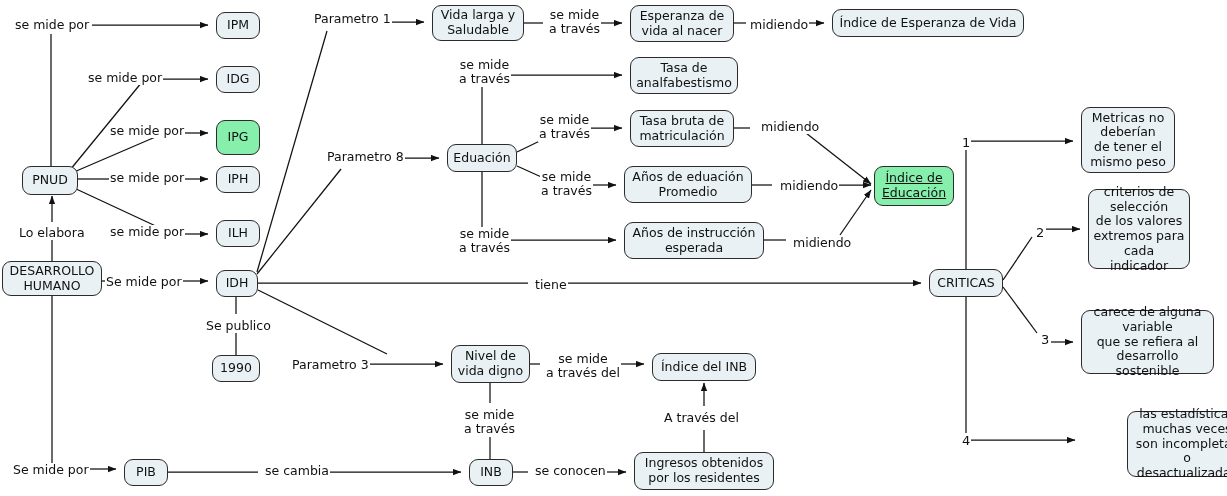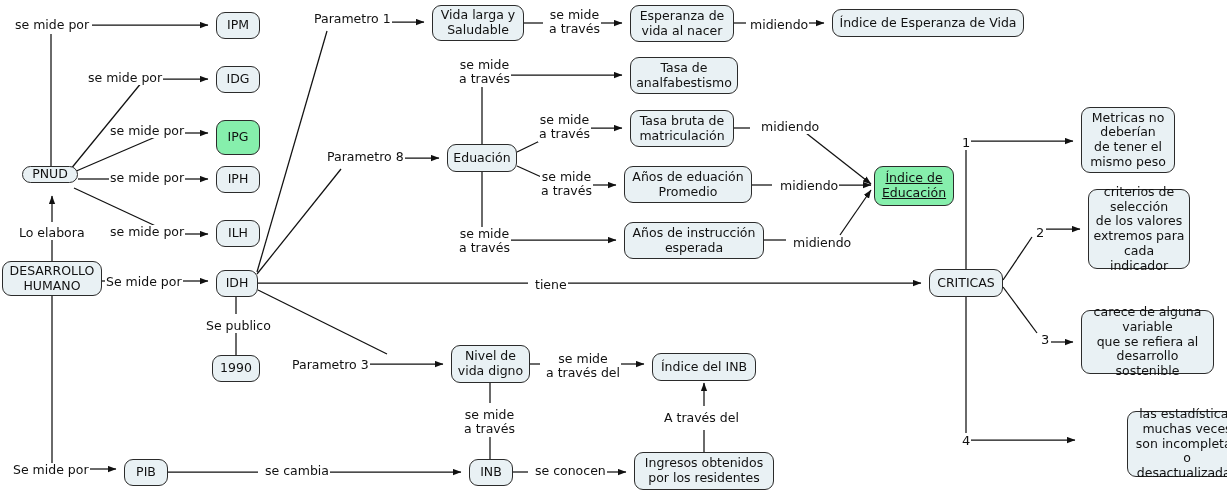--- a/index.html
+++ b/index.html
@@ -149,21 +149,21 @@
       <path d="M970,440 L1075,440" marker-end="url(#ah)"></path>
     </g>
   </svg>
 
   <div id="node-layer">
       <div class="node" style="left: 216px; top: 12px; width: 44px; height: 27px; background: rgb(233, 241, 244); border-color: rgb(43, 43, 43);">IPM</div>
       <div class="node" style="left: 216px; top: 66px; width: 44px; height: 27px; background: rgb(233, 241, 244); border-color: rgb(43, 43, 43);">IDG</div>
       <div class="node" style="left: 216px; top: 120px; width: 44px; height: 35px; background: #86efac; border-color: rgb(43, 43, 43);">IPG</div>
       <div class="node" style="left: 216px; top: 166px; width: 44px; height: 27px; background: rgb(233, 241, 244); border-color: rgb(43, 43, 43); text-align: center;">IPH</div>
       <div class="node" style="left: 216px; top: 220px; width: 44px; height: 27px; background: rgb(233, 241, 244); border-color: rgb(43, 43, 43);">ILH</div>
-      <div class="node" style="left: 22px; top: 166px; width: 56px; height: 17px; background: rgb(233, 241, 244); border-color: rgb(43, 43, 43);">PNUD</div>
+      <div class="node" style="left: 22px; top: 166px; width: 56px; height: 29px; background: rgb(233, 241, 244); border-color: rgb(43, 43, 43);">PNUD</div>
       <div class="node" style="left: 2px; top: 261px; width: 100px; height: 35px; background: rgb(233, 241, 244); border-color: rgb(43, 43, 43);">DESARROLLO
 HUMANO</div>
       <div class="node" style="left: 216px; top: 270px; width: 42px; height: 27px; background: rgb(233, 241, 244); border-color: rgb(43, 43, 43);">IDH</div>
       <div class="node" style="left: 212px; top: 355px; width: 48px; height: 27px; background: rgb(233, 241, 244); border-color: rgb(43, 43, 43);">1990</div>
       <div class="node" style="left: 124px; top: 459px; width: 44px; height: 27px; background: rgb(233, 241, 244); border-color: rgb(43, 43, 43);">PIB</div>
       <div class="node" style="left: 432px; top: 5px; width: 92px; height: 36px; background: rgb(233, 241, 244); border-color: rgb(43, 43, 43);">Vida larga y
 Saludable</div>
       <div class="node" style="left: 447px; top: 144px; width: 70px; height: 28px; background: rgb(233, 241, 244); border-color: rgb(43, 43, 43);">Eduación</div>
       <div class="node" style="left: 451px; top: 345px; width: 79px; height: 38px; background: rgb(233, 241, 244); border-color: rgb(43, 43, 43);">Nivel de
 vida digno</div>

